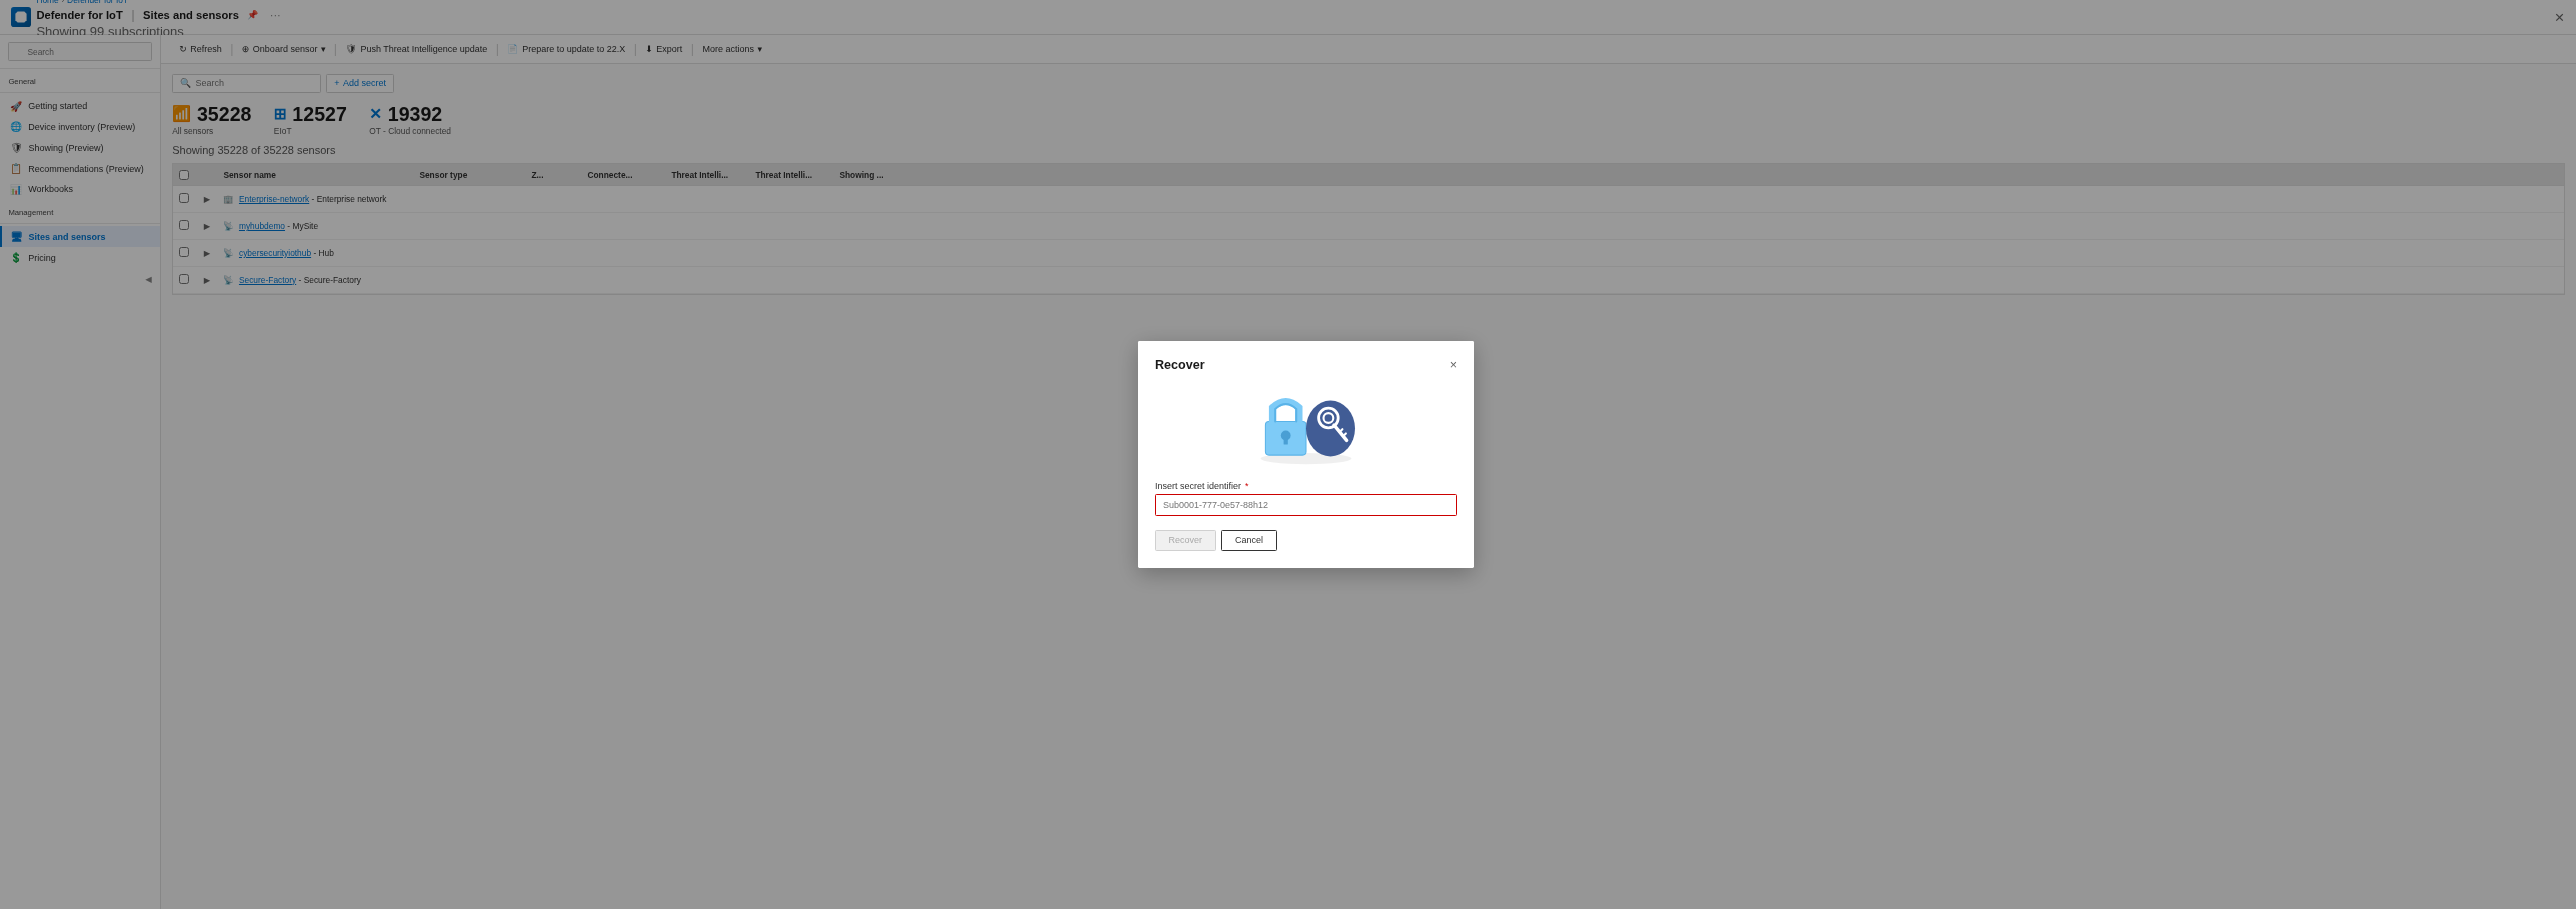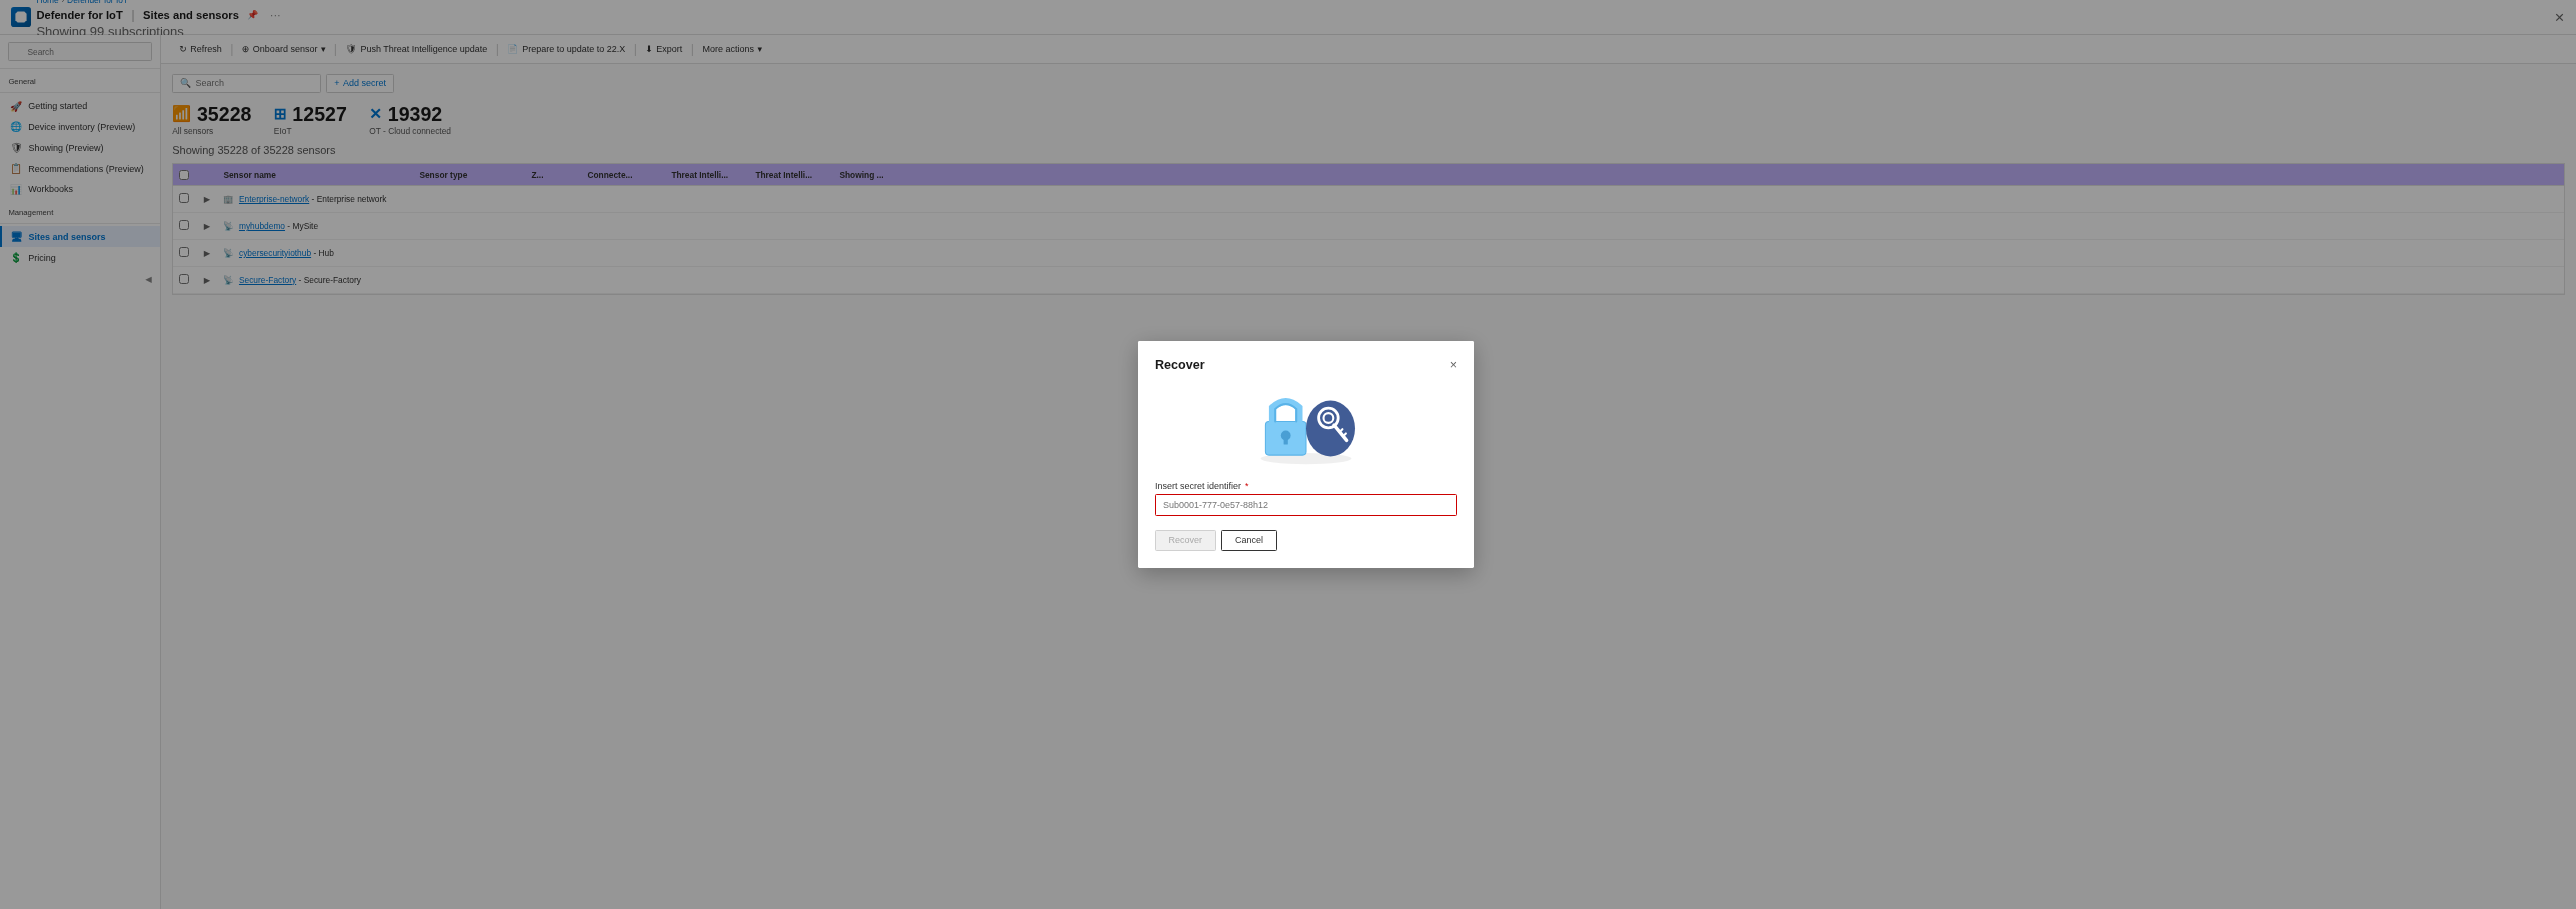--- a/index.html
+++ b/index.html
@@ -116,21 +116,21 @@
     .stat-item { display: flex; flex-direction: column; }
     .stat-number { font-size: 19.6px; font-weight: 600; color: #1a1a1a; display: flex; align-items: center; gap: 5.6px; }
     .stat-label { font-size: 8.4px; color: #555; }
     .sensors-count-text { font-size: 11px; color: #555; margin-bottom: 7px; }
 
     
     .table-wrapper { background: #fff; border: 0.7px solid #e0e0e0; }
     .table-header {
       display: grid;
       grid-template-columns: 25px 19.6px 196px 112px 56px 84px 84px 84px 84px;
-      background: #c4b5fd; border-bottom: 0.7px solid #e0e0e0;
+      background: #e5e5e5; border-bottom: 0.7px solid #e0e0e0;
       padding: 5.6px 0;
     }
     .th { font-size: 8.4px; font-weight: 600; color: #333; padding: 0 5.6px; display: flex; align-items: center; gap: 2.8px; }
     .table-row {
       display: grid;
       grid-template-columns: 25px 19.6px 196px 112px 56px 84px 84px 84px 84px;
       border-bottom: 0.7px solid #f0f0f0;
       padding: 7px 0;
       align-items: center;
     }

